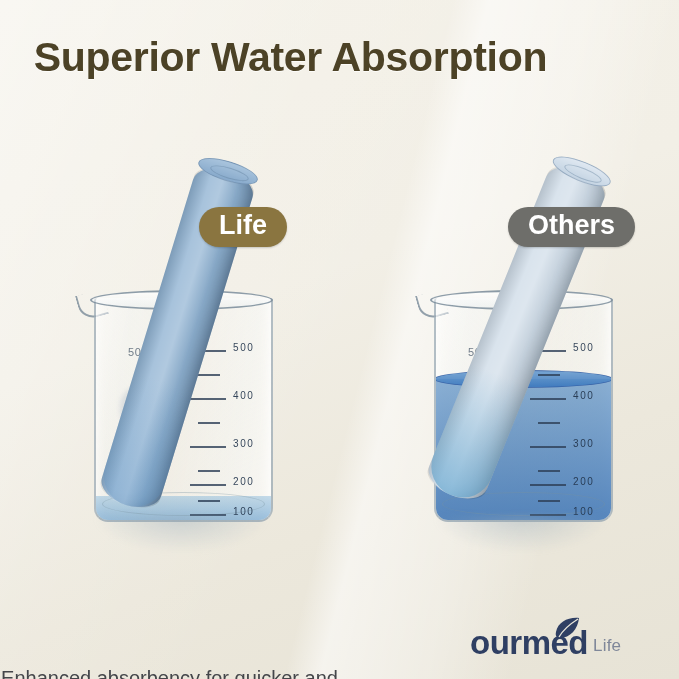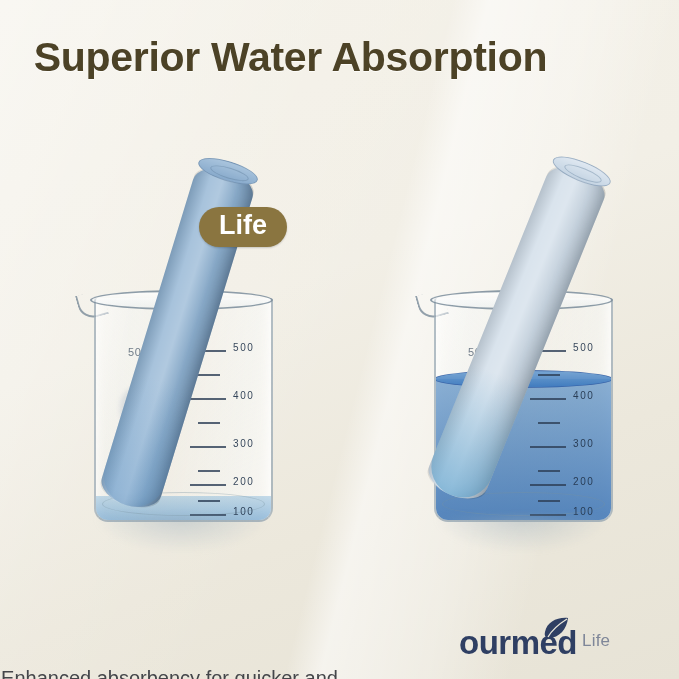--- a/index.html
+++ b/index.html
@@ -185,21 +185,21 @@
     filter:blur(3px);
   }
 
   
   .caption{
     position:absolute;font-size:20px;line-height:1.28;color:#44464a;
   }
   #cap-left{left:0;top:546px;width:339px;text-align:center;}
 
   
-  #logo{position:absolute;left:459px;top:626px;display:flex;align-items:center;}
+  #logo{position:absolute;left:470px;top:626px;display:flex;align-items:flex-end;}
   #logo-word{
     font-size:33px;font-weight:bold;color:#2f3f63;letter-spacing:-.5px;
     line-height:1;position:relative;
   }
   #logo-leaf{position:absolute;left:84px;top:-15px;}
   #logo-life{
     font-size:17px;color:#7f8799;margin-left:5px;margin-bottom:3px;letter-spacing:.2px;
   }
 </style>
 </head>
@@ -293,20 +293,21 @@
 
     <div class="roll" id="roll-right">
       <div class="tube"></div>
       <div class="roll-wet"></div>
       <div class="top-cap"></div>
     </div>
 
   </div>
 
   <div class="badge" id="badge-ours">Life</div>
+  <div class="badge" id="badge-others">Others</div>
 
   <div id="logo">
     <div id="logo-word">
       <span>ourmed</span>
       <span id="logo-leaf">
         <svg width="26" height="22" viewBox="0 0 26 22">
           <path d="M25 1 C14 0 4 5 2 15 C1 19 3 21 6 21 C16 21 24 12 25 1 Z" fill="#2f3f63"></path>
           <path d="M24 2 C16 7 9 13 5 20" stroke="#e9e6da" stroke-width="1.3" fill="none"></path>
         </svg>
       </span>

